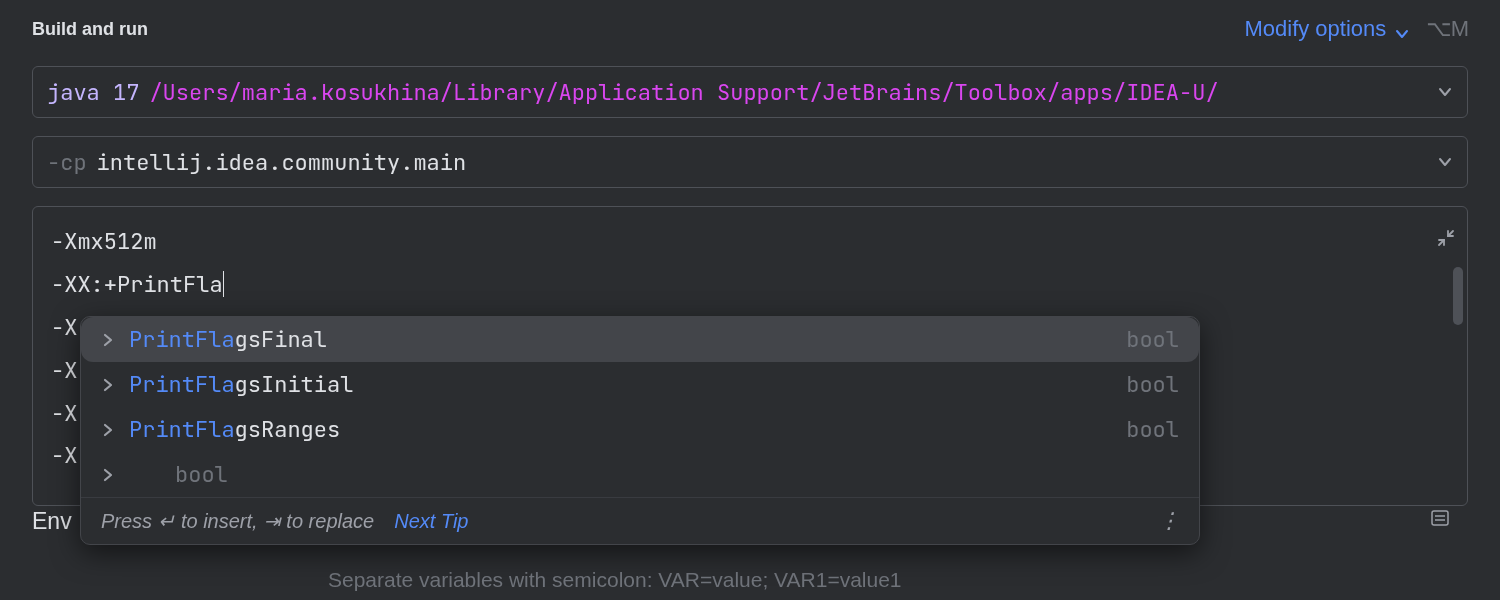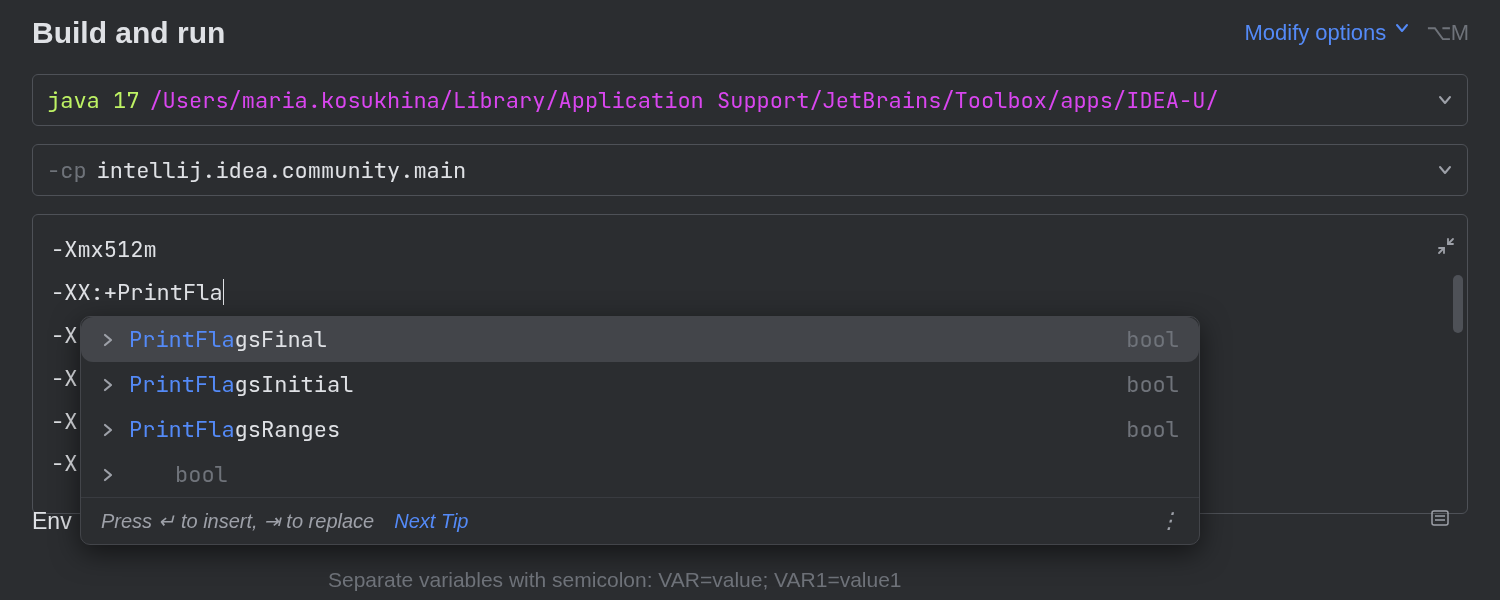--- a/index.html
+++ b/index.html
@@ -17,34 +17,34 @@
       position: relative;
       overflow: hidden;
     }
     .header {
       display: flex;
       justify-content: space-between;
       align-items: center;
       margin-bottom: 24px;
     }
     .header-title {
-      font-size: 30px;
+      font-size: 18px;
       font-weight: 600;
       color: #dfe1e5;
     }
     .header-right {
       display: flex;
       align-items: center;
       gap: 16px;
     }
     .modify-options {
       color: #548af7;
       font-size: 22px;
       display: flex;
-      align-items: flex-start;
+      align-items: flex-end;
       gap: 8px;
       cursor: pointer;
     }
     .modify-options .chevron {
       display: inline-flex;
     }
     .shortcut-hint {
       color: #6f737a;
       font-size: 22px;
       letter-spacing: -1px;
@@ -56,21 +56,21 @@
       margin-bottom: 18px;
       display: flex;
       align-items: center;
       padding: 0 14px;
       height: 52px;
       font-family: 'JetBrains Mono', 'Consolas', monospace;
       font-size: 22px;
       position: relative;
     }
     .jdk-label {
-      color: #bef264;
+      color: #c4b5fd;
       margin-right: 10px;
     }
     .jdk-path {
       color: #d946ef;
       white-space: nowrap;
       overflow: hidden;
       flex: 1;
     }
     .dropdown-arrow {
       color: #9da0a8;

